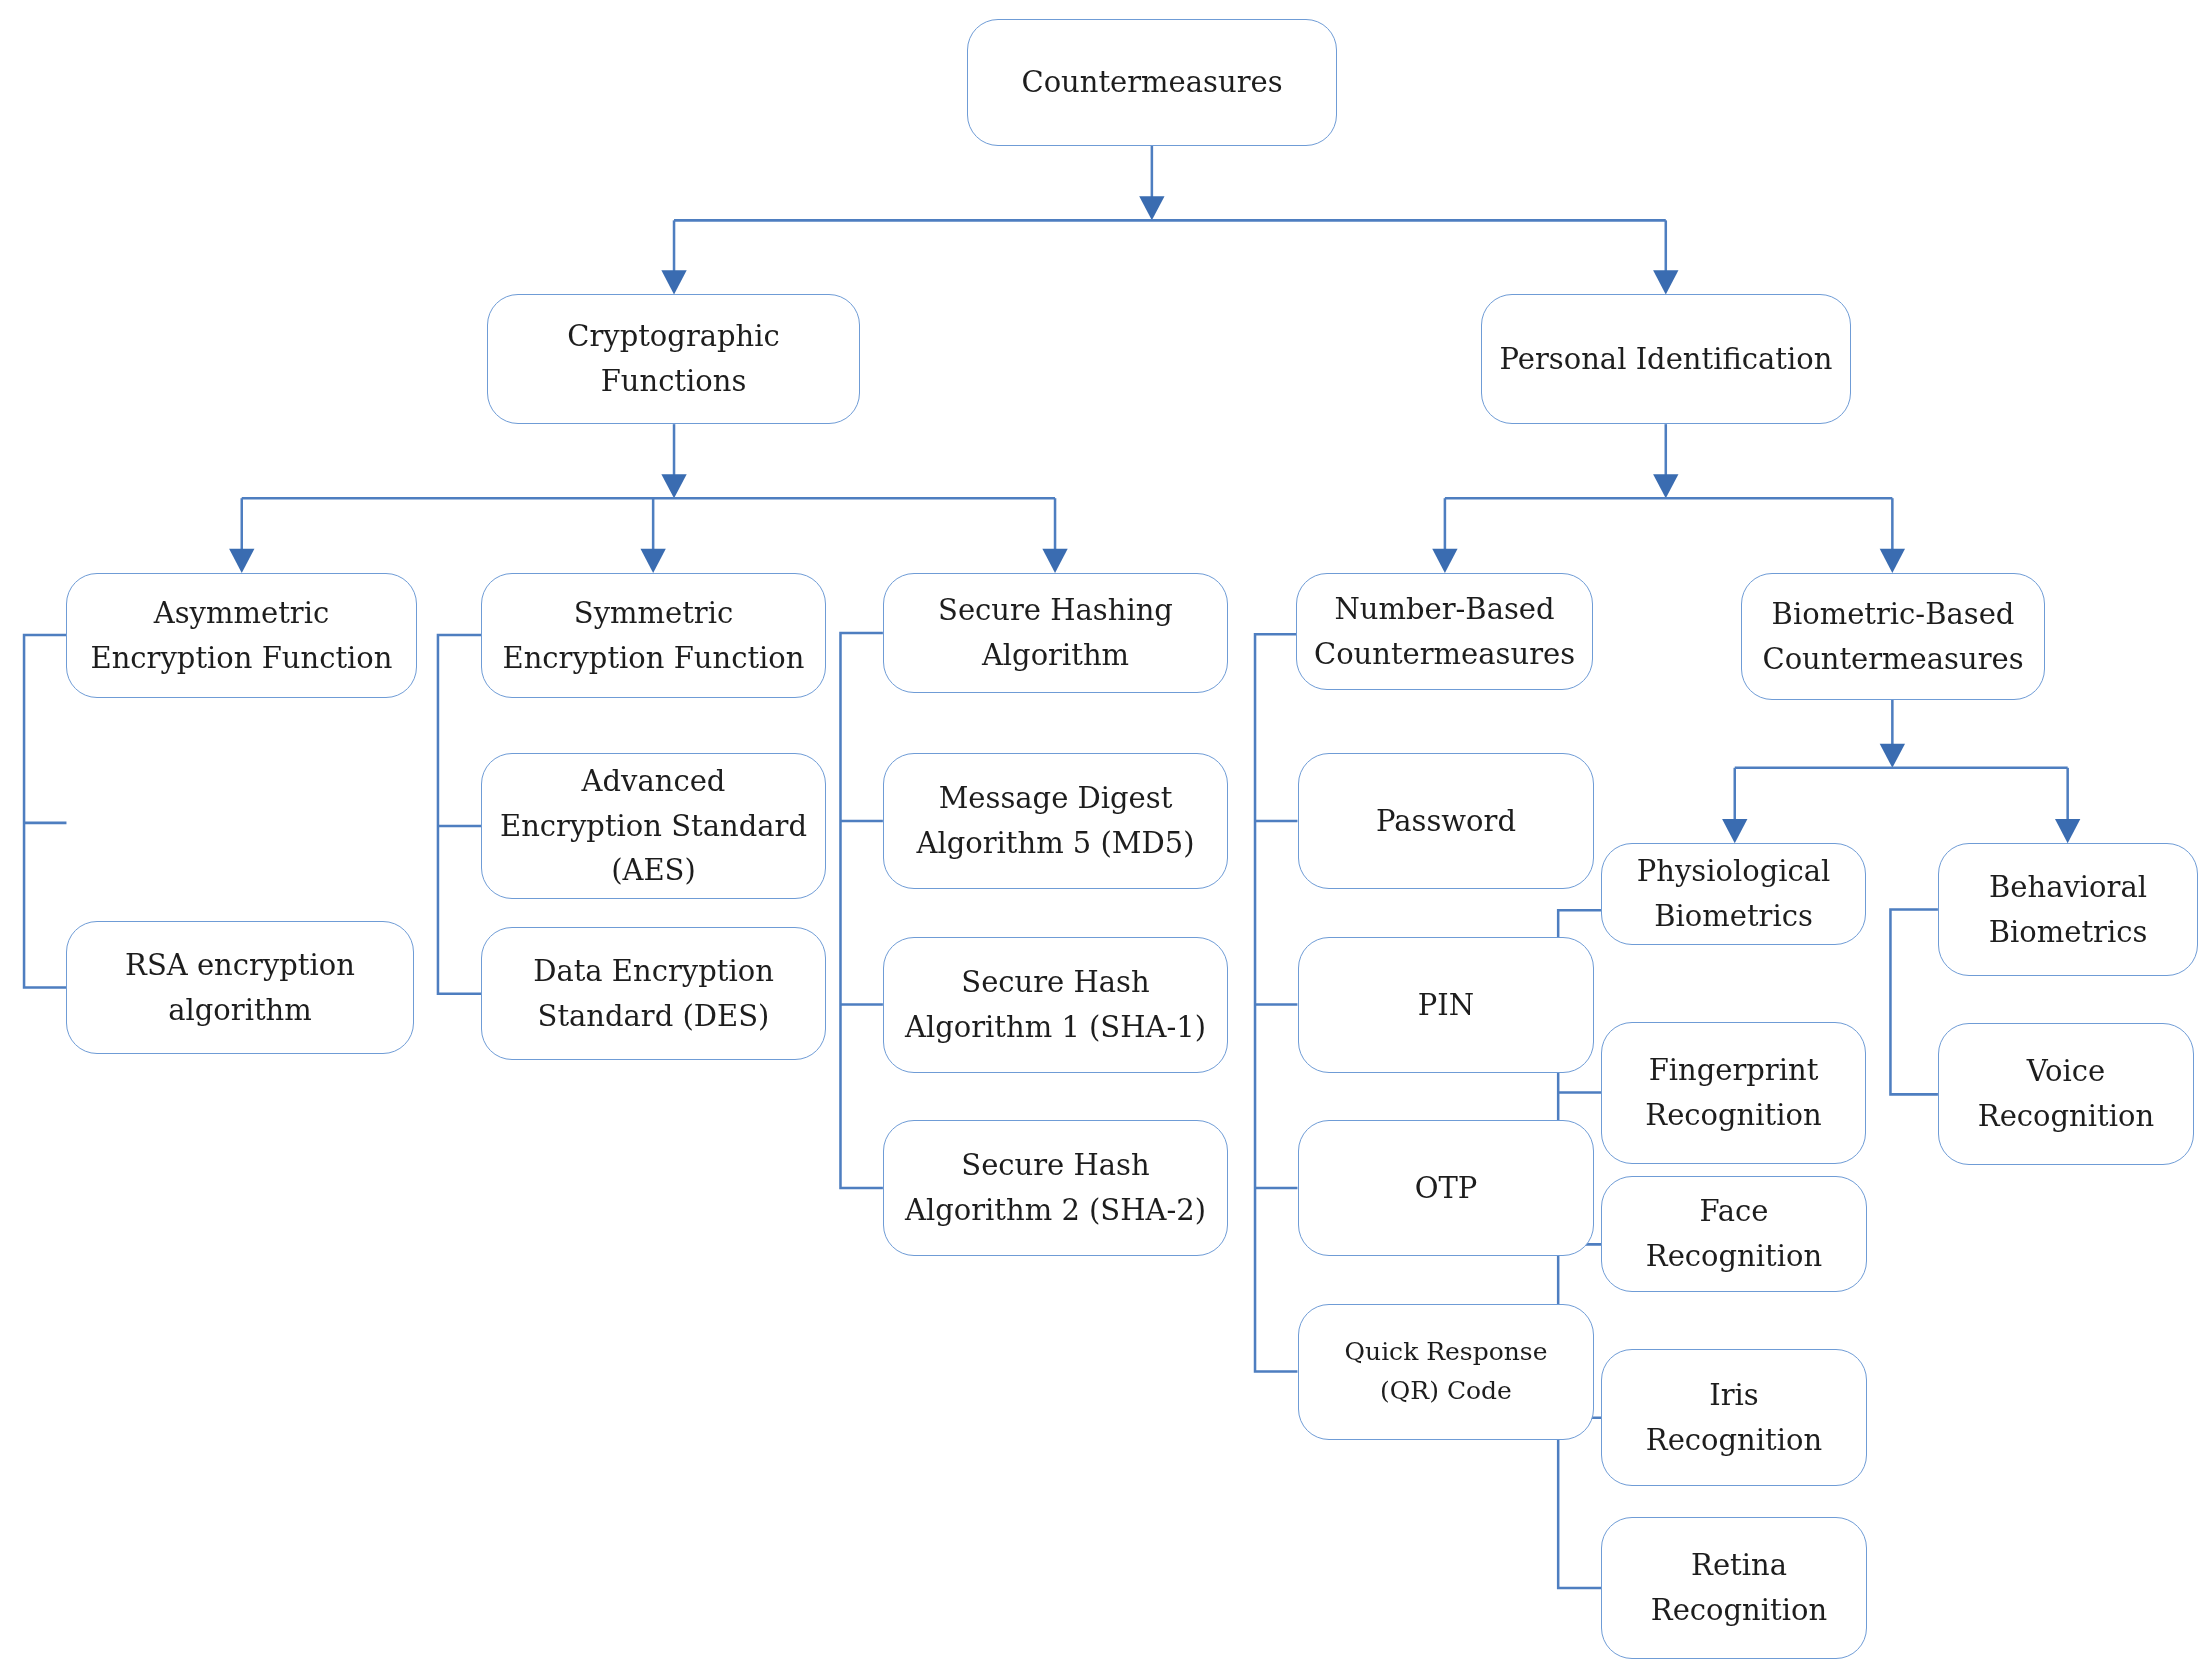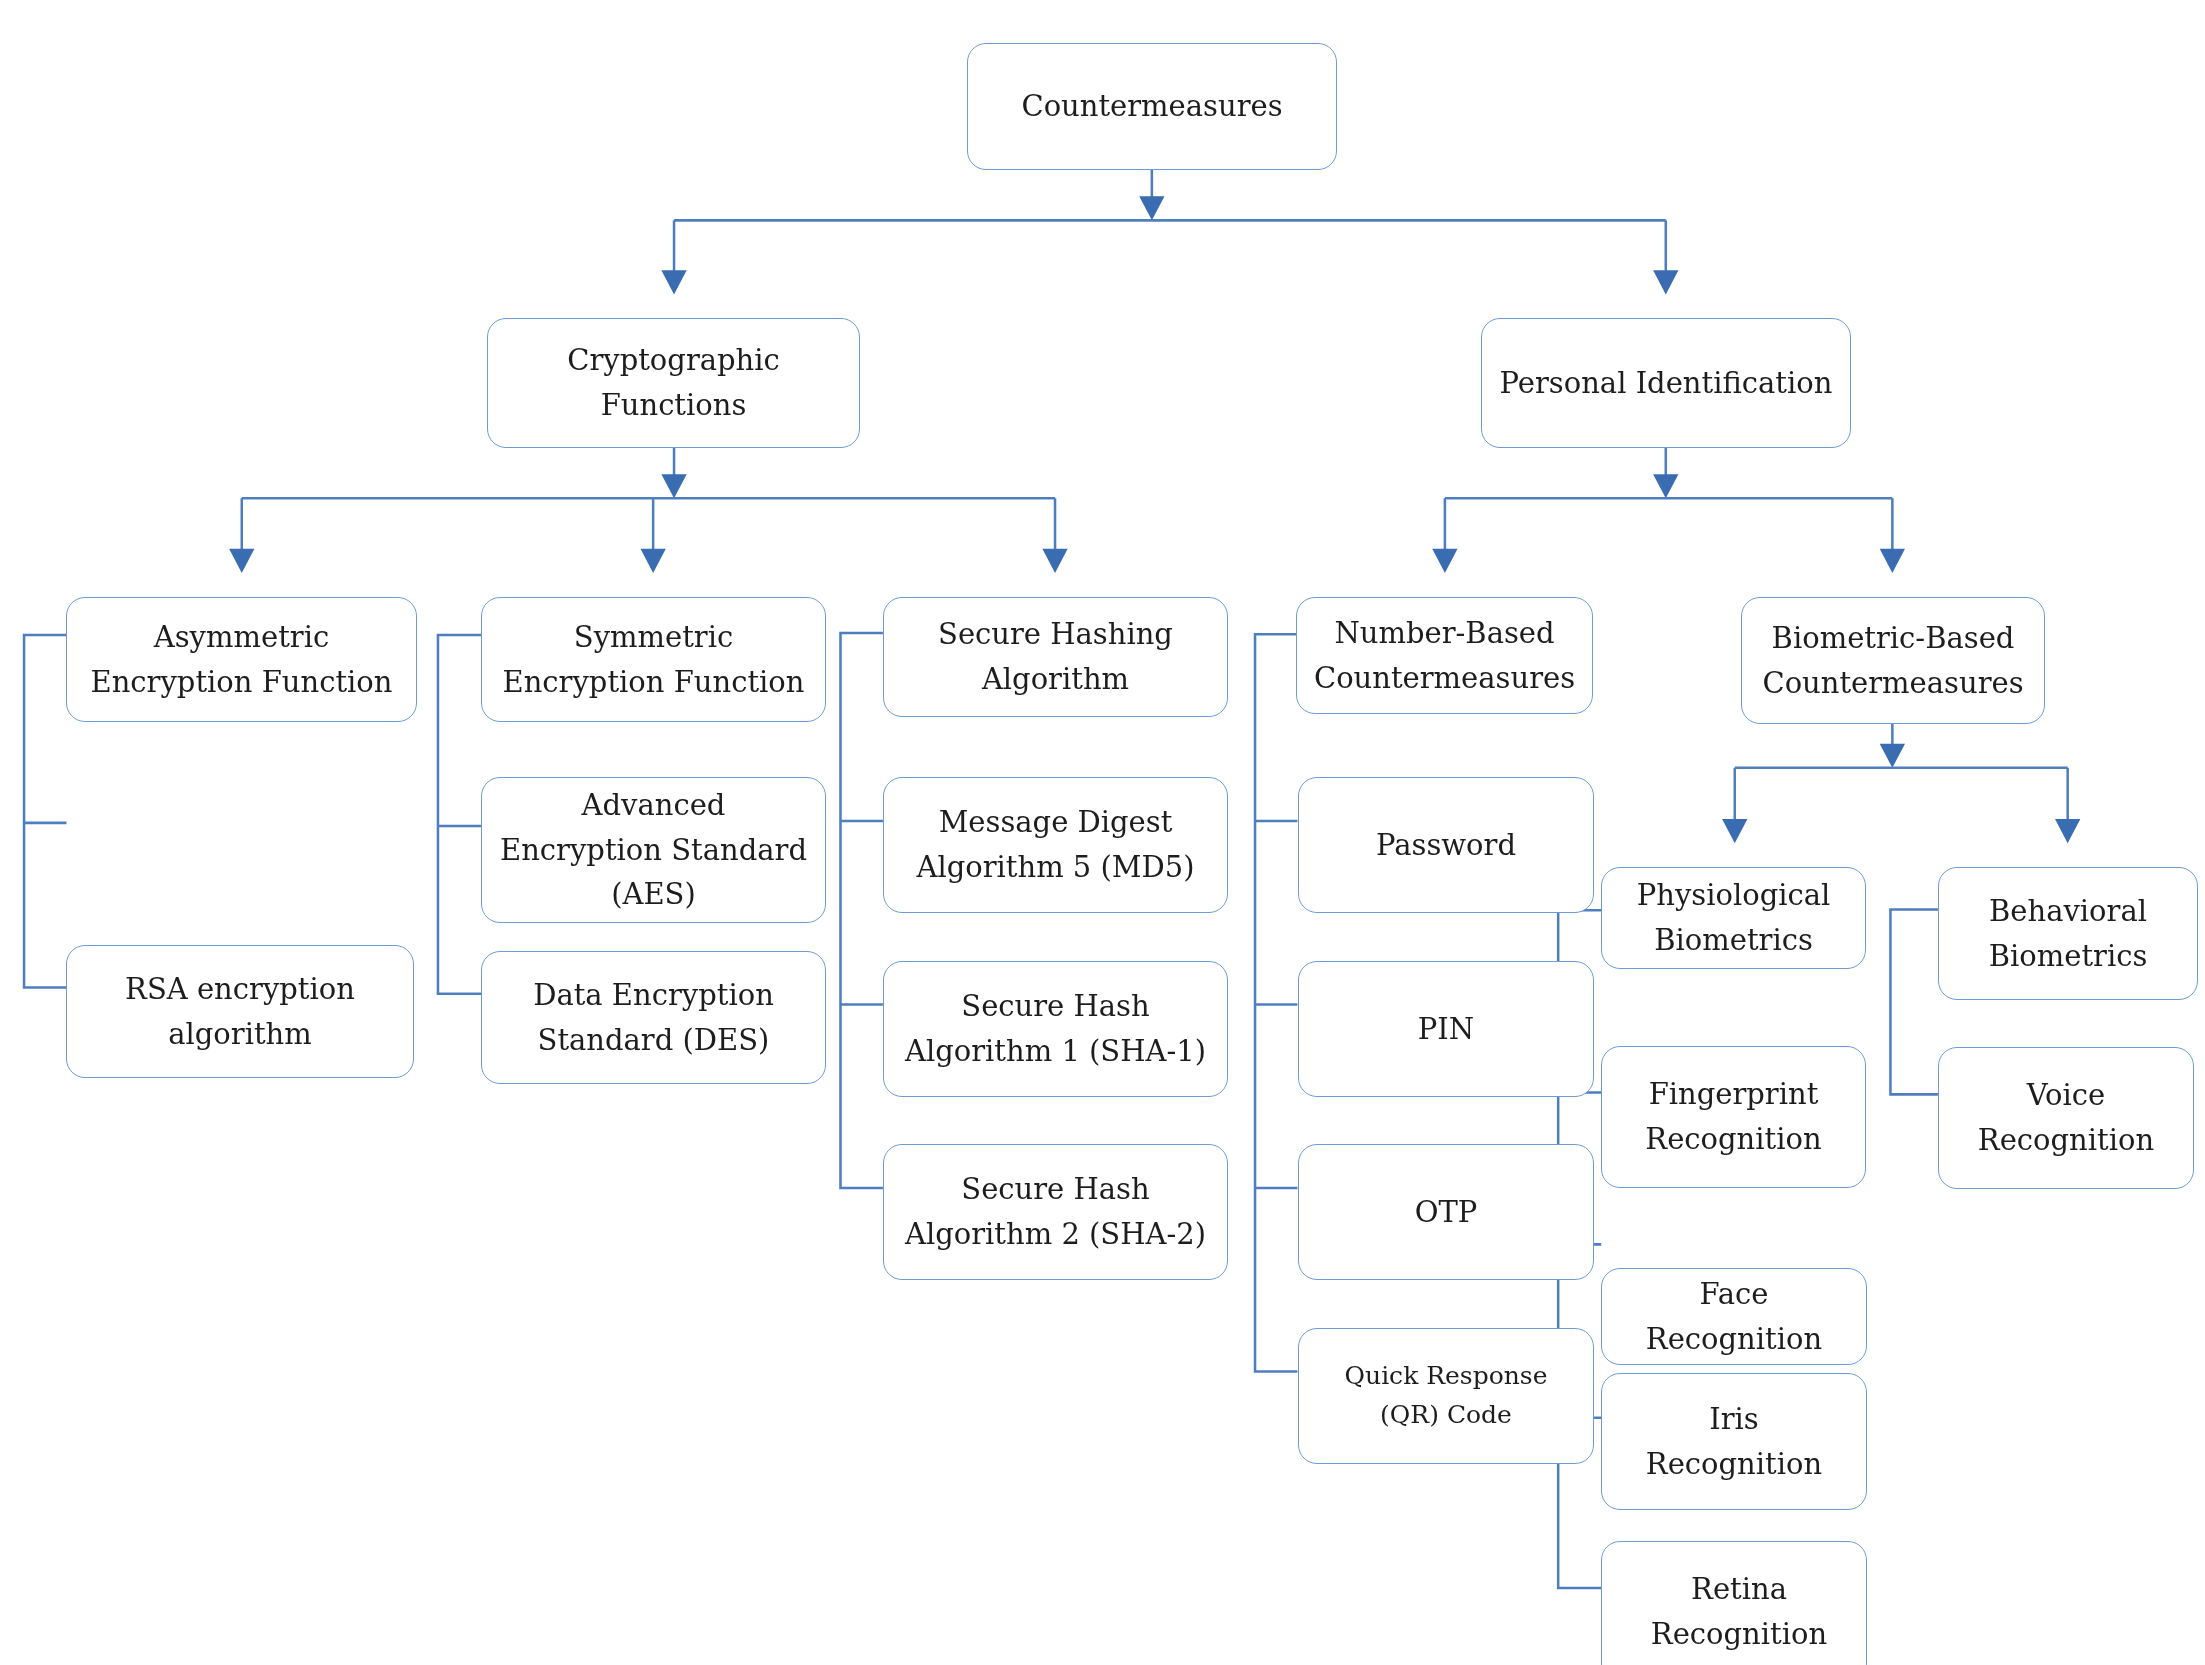--- a/index.html
+++ b/index.html
@@ -10,31 +10,30 @@
     font-family:"DejaVu Serif","Liberation Serif",serif;
     overflow:hidden;
   }
   .wires{position:absolute;left:0;top:0;}
   .wire{stroke:#4E7EC0;stroke-width:4;fill:none;}
   .arrowhead{fill:#3A6CB1;stroke:none;}
   .node{
     position:absolute;
     box-sizing:border-box;
     border:1.9px solid #6F9CD6;
-    border-radius:19px;
+    border-radius:31px;
     background:#ffffff;
     color:#1D1D1D;
     font-size:29px;
     line-height:1.55;
     display:flex;
     align-items:center;
     justify-content:center;
     text-align:center;
     white-space:pre-line;
-    margin-top:24px;
   }
   
   #n-countermeasures{left:967px;top:19px;width:370px;height:127px;}
   #n-crypto        {left:487px; top:294px;width:373px;height:130px;}
   #n-personal      {left:1481px;top:294px;width:370px;height:130px;}
   #n-asym          {left:66px; top:573px;width:351px;height:125px;}
   #n-sym           {left:481px; top:573px;width:345px;height:125px;}
   #n-hash          {left:883px;top:573px;width:345px;height:120px;}
   #n-number        {left:1296px;top:573px;width:297px;height:117px;}
   #n-biometric     {left:1741px;top:573px;width:304px;height:127px;}
@@ -44,21 +43,21 @@
   #n-des           {left:481px; top:927px;width:345px;height:133px;}
   #n-md5           {left:883px;top:753px;width:345px;height:136px;}
   #n-sha1          {left:883px;top:937px;width:345px;height:136px;}
   #n-sha2          {left:883px;top:1120px;width:345px;height:136px;}
   #n-password      {left:1298px;top:753px;width:296px;height:136px;}
   #n-pin           {left:1298px;top:937px;width:296px;height:136px;}
   #n-otp           {left:1298px;top:1120px;width:296px;height:136px;}
   #n-qr            {left:1298px;top:1304px;width:296px;height:136px;font-size:25px;}
   #n-physio        {left:1601px;top:843px;width:265px;height:102px;}
   #n-fingerprint   {left:1601px;top:1022px;width:265px;height:142px;}
-  #n-face          {left:1601px;top:1244px;width:266px;height:97px;}
+  #n-face          {left:1601px;top:1176px;width:266px;height:116px;}
   #n-iris          {left:1601px;top:1349px;width:266px;height:137px;}
   #n-retina        {left:1601px;top:1517px;width:266px;height:142px;padding-left:10px;}
   #n-behavioral    {left:1938px;top:843px;width:260px;height:133px;}
   #n-voice         {left:1938px;top:1023px;width:256px;height:142px;}
 </style>
 </head>
 <body>
 
 <div class="canvas">
 

